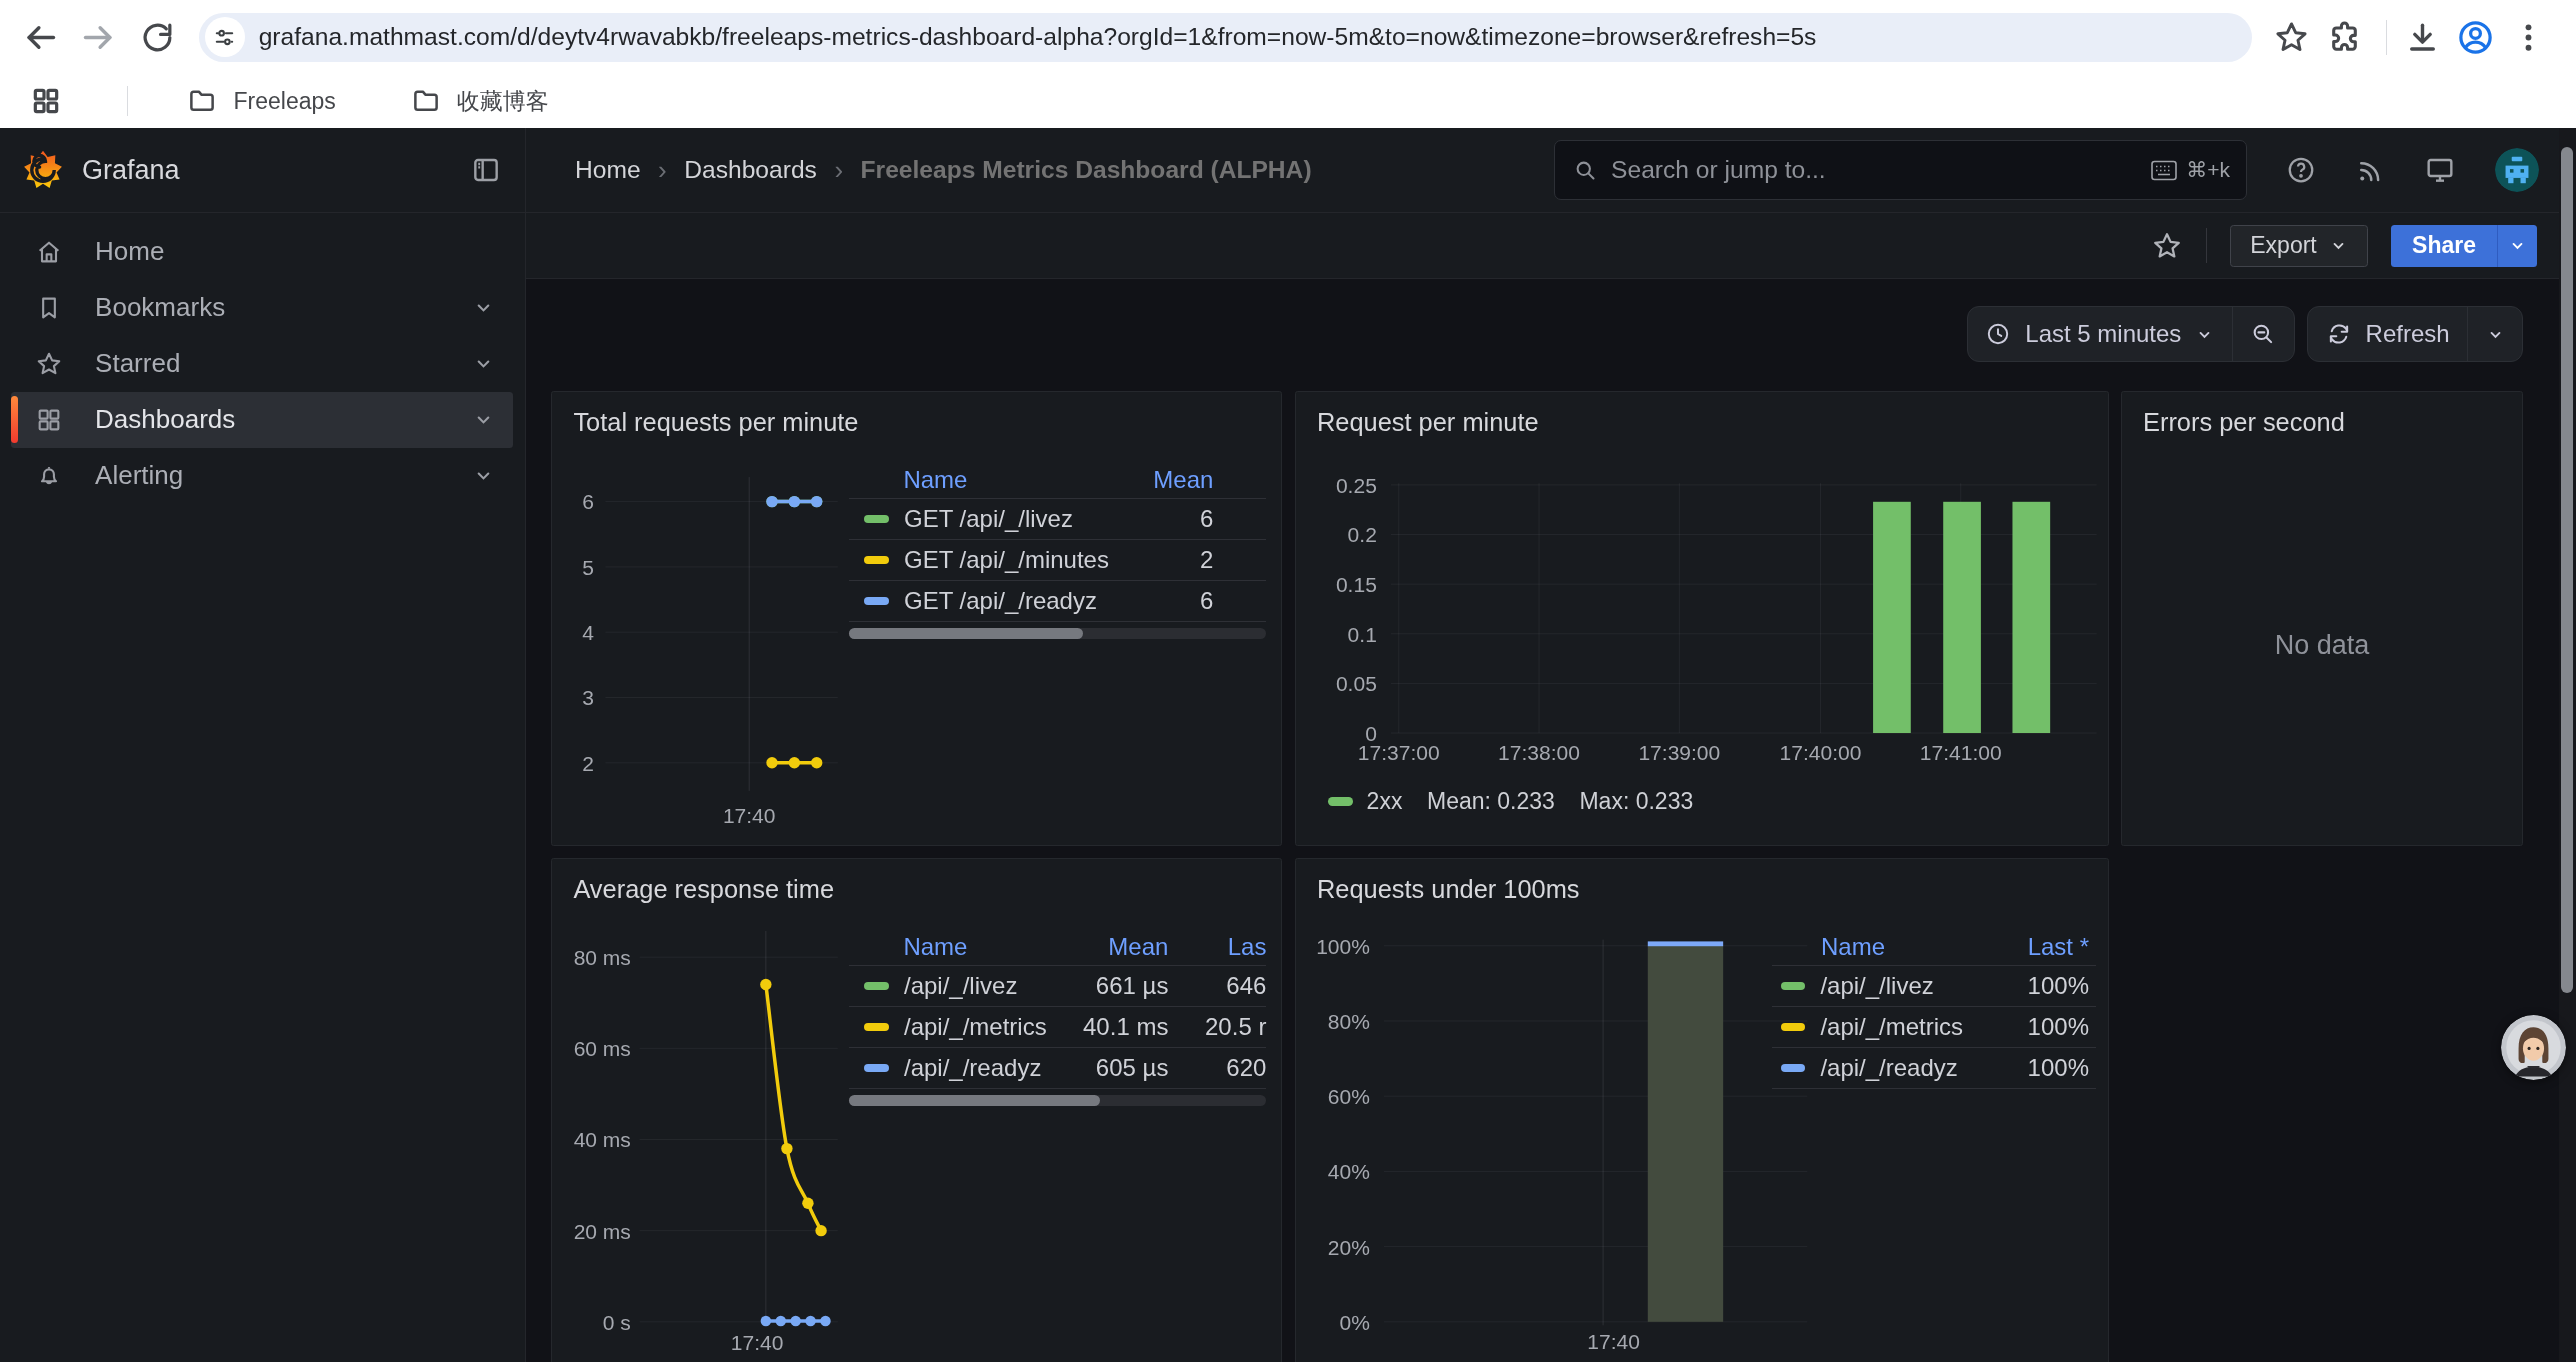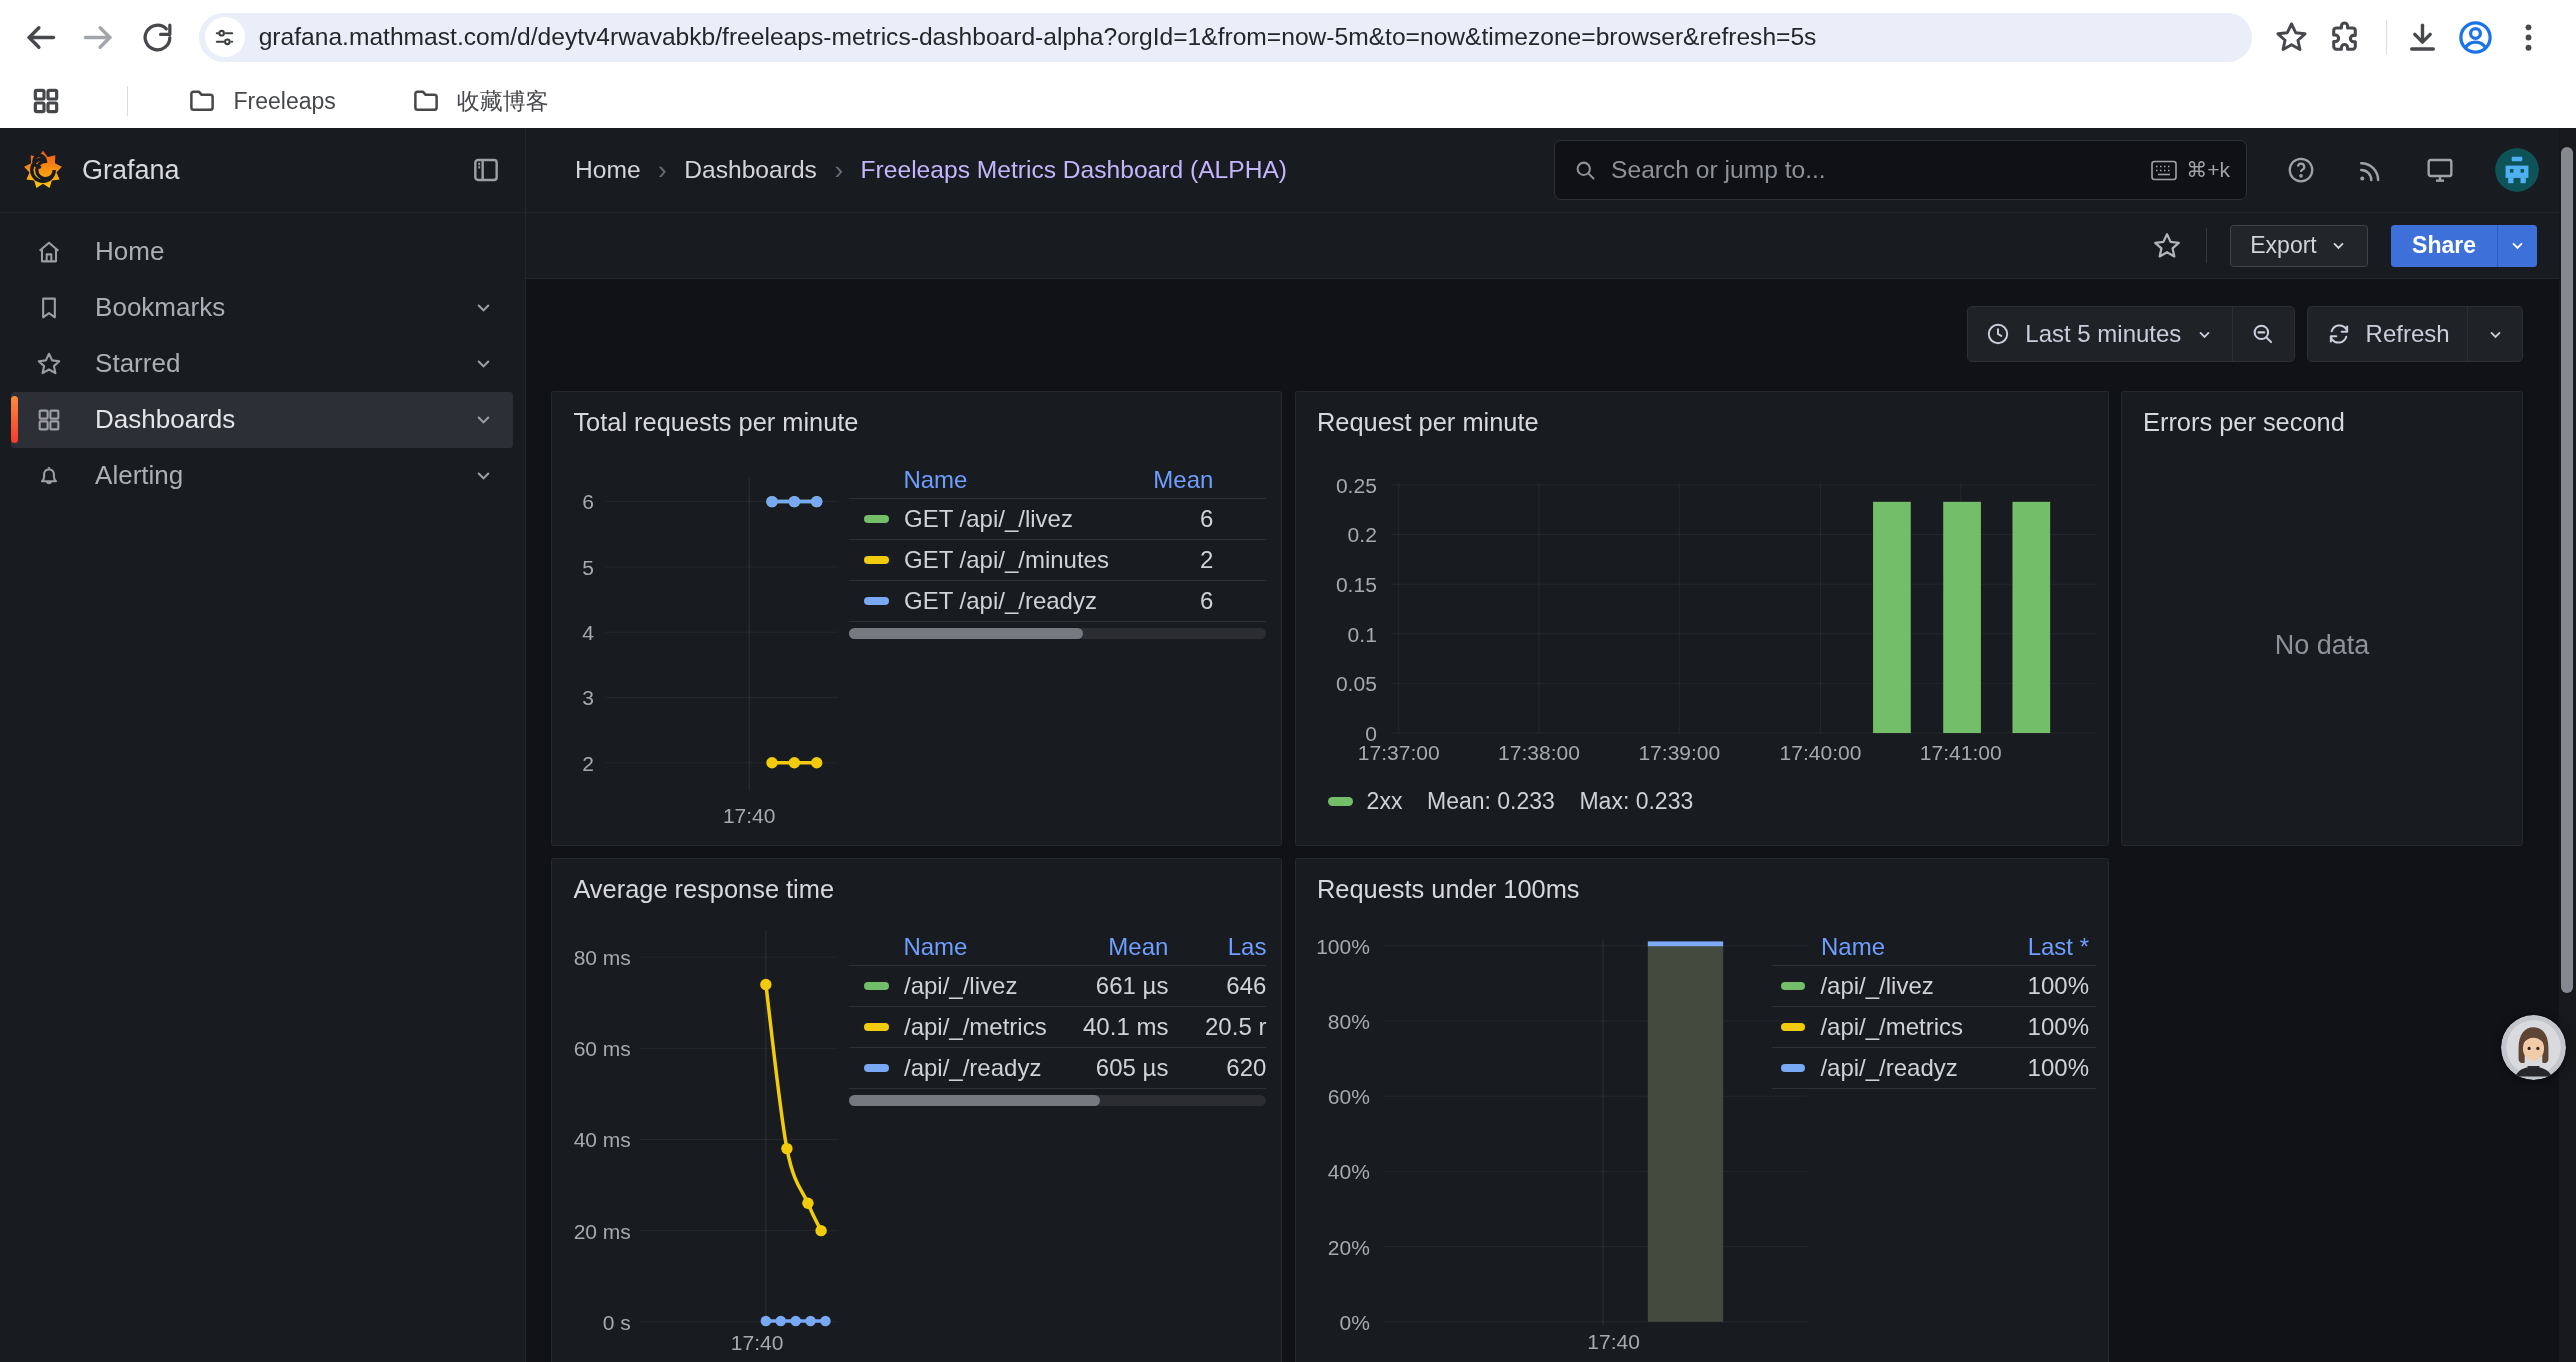--- a/index.html
+++ b/index.html
@@ -24,21 +24,21 @@
   .bm-label { font-size:23px; color:#45474b; }
 
   
   .app { position:relative; height:1235px; background:#111217; }
   .gheader { height:85px; background:#181b1f; border-bottom:0.9px solid #24262b; display:flex; align-items:stretch; }
   .brand { width:526px; flex:none; border-right:0.9px solid #24262b; display:flex; align-items:center; padding:0 23px; }
   .brand-name { font-size:27px; color:#d8d9dd; font-weight:500; margin-left:19px; }
   .dock { margin-left:auto; }
   .crumbs { display:flex; align-items:center; gap:17.5px; padding-left:49px; font-size:24.6px; white-space:nowrap; }
   .crumb { color:#d4d5d9; }
-  .crumb.last { color:#c4b5fd; }
+  .crumb.last { color:#737373;font-weight:bold; }
   .crumb-sep { color:#6b6e74; font-size:26px; }
   .hspacer { flex:1; }
   .search { width:693px; height:60px; align-self:center; background:#0f1116; border:0.9px solid #2d3036; border-radius:7px; display:flex; align-items:center; padding:0 16px 0 17.5px; margin-right:39px; }
   .search-ph { font-size:24.6px; color:#8e9198; margin-left:14px; flex:1; }
   .kbd { display:flex; align-items:center; gap:8.8px; color:#9fa2a8; font-size:21px; }
   .gicons { display:flex; align-items:center; gap:39px; margin-right:37px; }
   .gavatar { width:44px; height:44px; border-radius:50%; overflow:hidden; flex:none; }
 
   .gbody { display:flex; height:1149px; }
   .sidebar { width:526px; flex:none; background:#181b1f; border-right:0.9px solid #24262b; padding-top:10.5px; }
@@ -54,21 +54,21 @@
   .content { flex:1; position:relative; background:#181b1f; }
   .subheader { height:66px; border-bottom:0.9px solid #24262b; display:flex; align-items:center; justify-content:flex-end; gap:23px; padding-right:39px; background:#181b1f; }
   .vsep { width:0.9px; height:35px; background:#34363c; }
   .btn-export { height:42px; display:flex; align-items:center; gap:12.3px; padding:0 19px; background:#222529; border:0.9px solid #40434a; border-radius:3.5px; color:#d3d4d9; font-size:23px; }
   .btn-share { height:42px; display:flex; }
   .share-main { display:flex; align-items:center; padding:0 21px; background:#3d71d9; border-radius:3.5px 0 0 3.5px; color:#fff; font-size:23px; font-weight:700; }
   .share-chev { width:40px; background:#3d71d9; border-left:0.9px solid #2f5cc0; border-radius:0 3.5px 3.5px 0; display:flex; align-items:center; justify-content:center; color:#fff; }
 
   .dash { position:absolute; top:66px; left:0; width:2050px; height:1084px; background:#111217; overflow:hidden; }
   .controls { position:absolute; top:27px; right:53px; display:flex; gap:12.3px; height:56px; }
-  .ctl-group { display:flex; align-items:stretch; background:#1f2227; border:0.9px solid #2c2f35; border-radius:5px; color:#ccccdc; font-size:24px; }
+  .ctl-group { display:flex; align-items:stretch; background:#1f2227; border:0.9px solid #2c2f35; border-radius:12px; color:#ccccdc; font-size:24px; }
   .ctl-seg { display:flex; align-items:center; gap:14px; padding:0 17.5px; }
   .ctl-sep { width:0.9px; background:#2c2f35; }
 
   .panel { position:absolute; background:#181b1f; border:0.9px solid #25282d; border-radius:2.6px; overflow:hidden; }
   .ptitle { position:absolute; top:16px; left:21px; font-size:25.4px; font-weight:500; color:#d8d9dd; z-index:2; }
   .chart { position:absolute; left:0; top:0; }
   .nodata { position:absolute; left:0; right:0; top:238px; text-align:center; font-size:27px; color:#8f929a; }
 
   .ltable { position:absolute; font-size:24px; z-index:2; }
   .lrow { display:flex; align-items:center; height:41px; color:#d0d2d8; border-bottom:0.9px solid rgba(204,204,220,0.12); }

